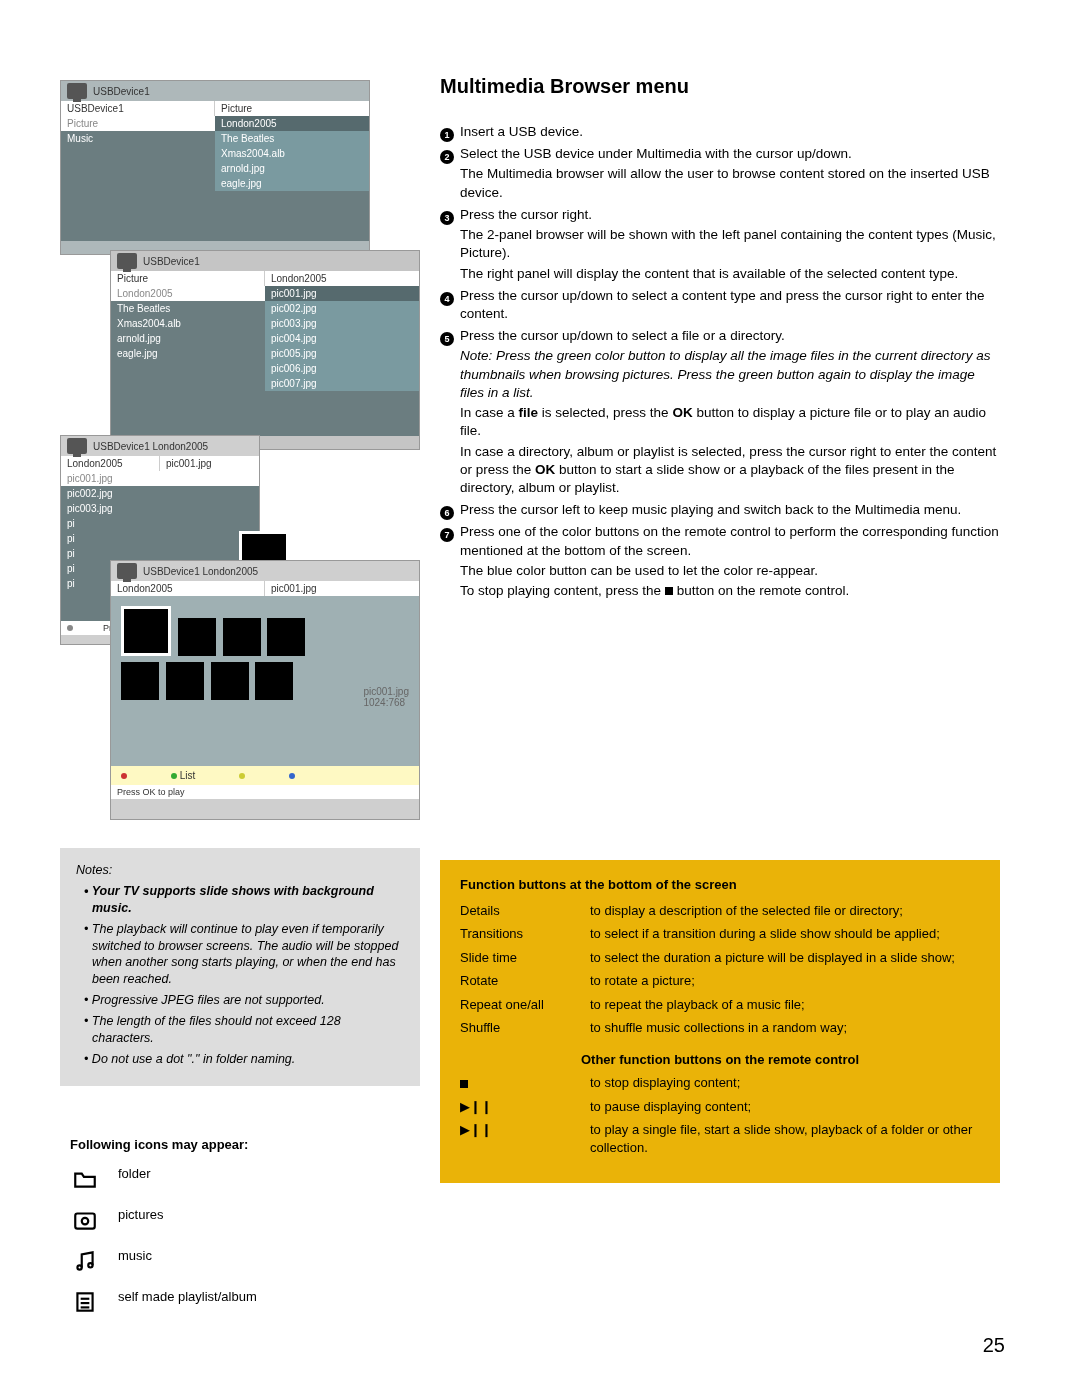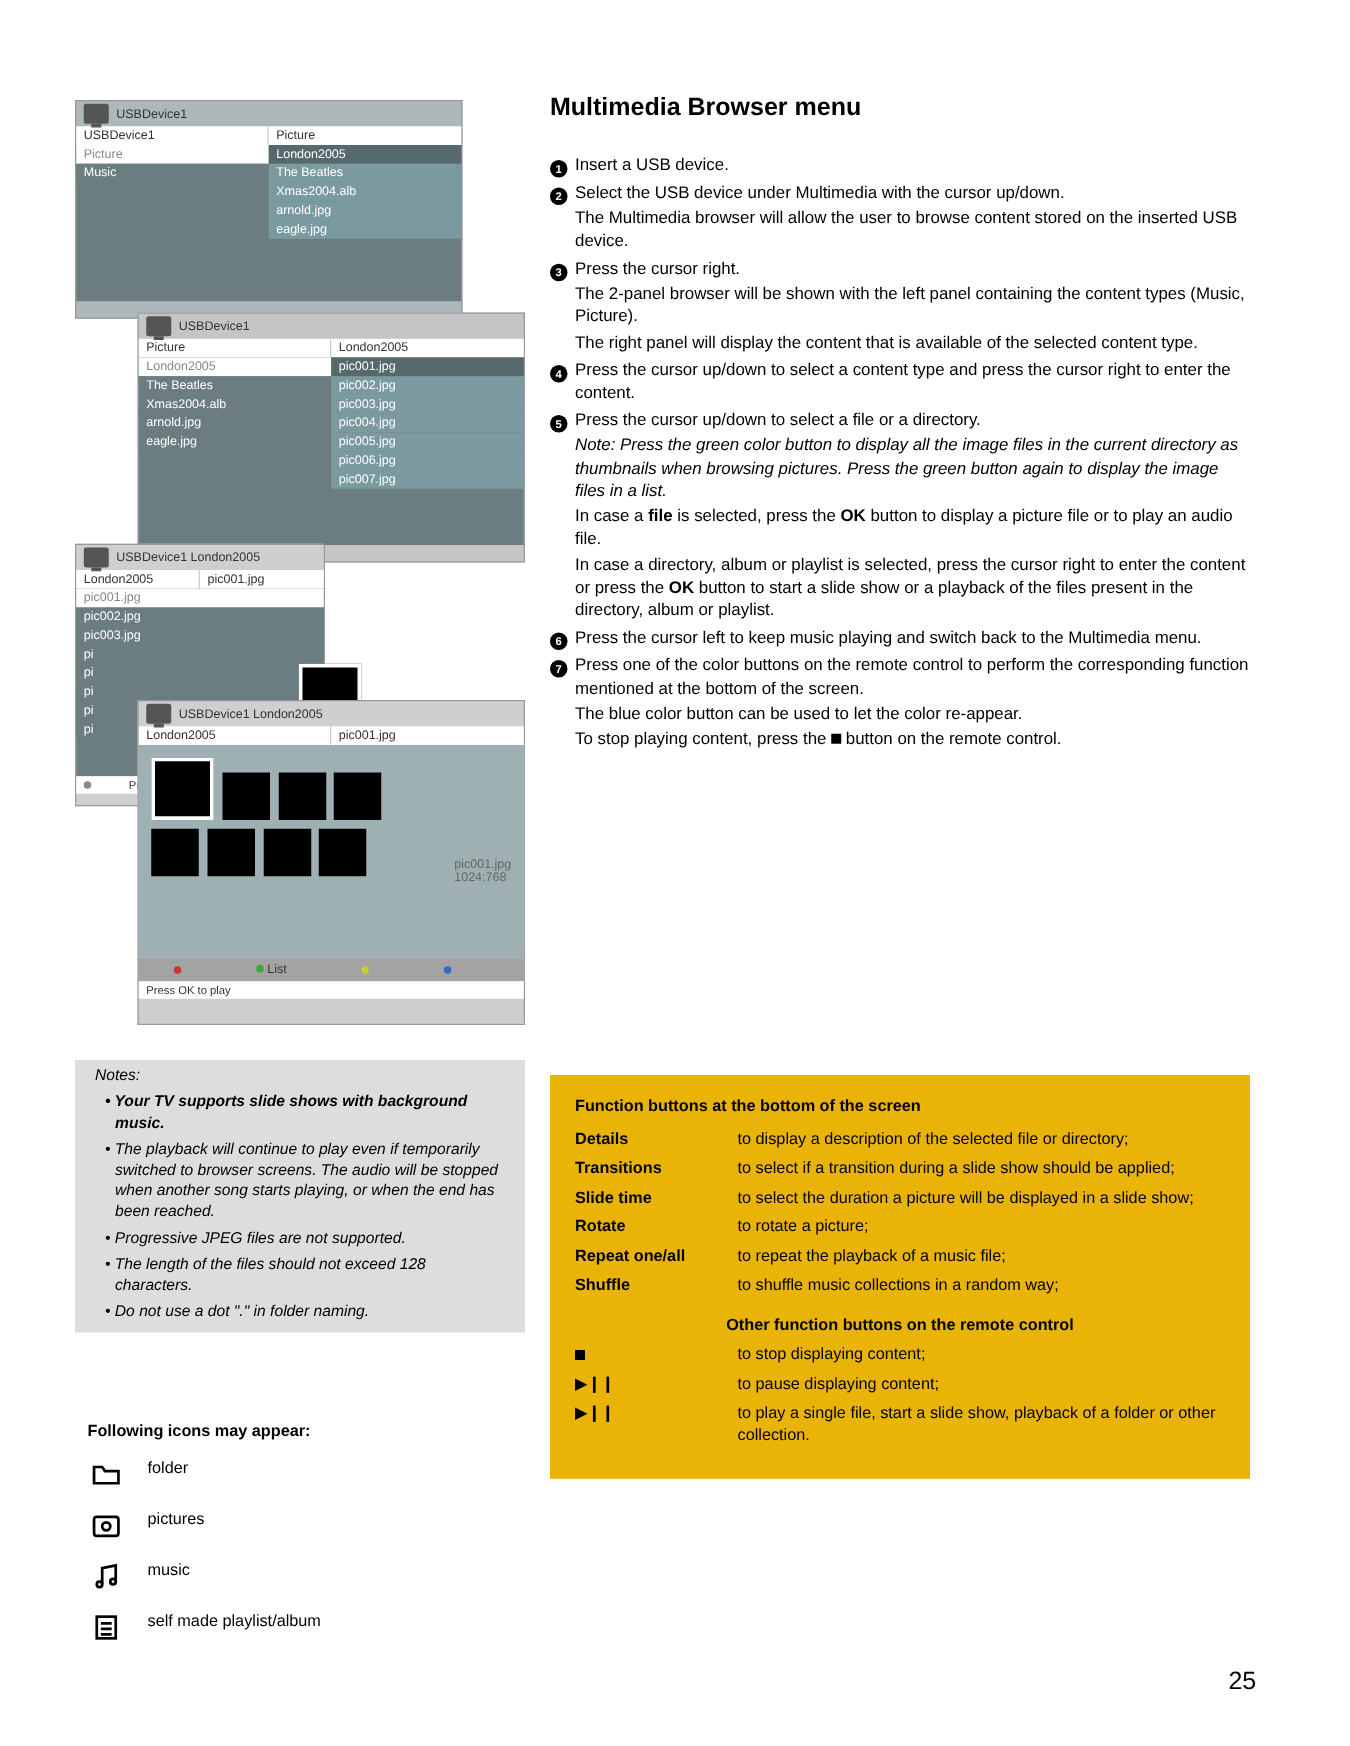--- a/index.html
+++ b/index.html
@@ -88,21 +88,21 @@
   #p3 .row{ background:#6b7d80; }
   #p3 .row.hl{ background:#fff; color:#888;}
   #p3 .preview { position:absolute; right:-30px; top:95px; width:50px; height:45px; background:#000; border:3px solid #fff;}
 
   
   #p4 { left:50px; top:480px; width:310px; height:260px; background:#cfcfcf;}
   #p4 .thumb-area{ background:#9fb0b3; height:170px; padding:8px; position:relative;}
   .thumb{ width:38px; height:38px; background:#000; display:inline-block; margin:2px; border:2px solid transparent;}
   .thumb.sel{ border:3px solid #fff; width:50px; height:50px;}
   #p4 .meta{ position:absolute; right:10px; top:90px; font-size:10px; color:#666; text-align:left;}
-  #p4 .btnbar{ background:#a3a3a3; padding:4px 28px; font-size:10px; display:flex; gap:60px; align-items:center;}
+  #p4 .btnbar{ background:#fef9c3; padding:4px 10px; font-size:10px; display:flex; gap:44px; align-items:center;}
 
   
   h2.title { font-size: 20px; font-weight: bold; margin-bottom: 25px; }
   .steps { font-size: 13.5px; line-height: 1.35; }
   .step { display:flex; margin-bottom:4px; }
   .bnum {
     flex: 0 0 20px;
   }
   .circ {
     display:inline-flex; width:14px; height:14px; border-radius:50%;
@@ -118,32 +118,32 @@
   .func-box {
     position:absolute;
     left:440px; top:860px;
     width:560px;
     background:#eab308;
     padding:16px 20px 20px 20px;
     font-size:13px; line-height:1.35;
   }
   .func-box .hdr-b { font-weight:bold; margin-bottom:8px;}
   .func-row{ display:flex; margin-bottom:6px;}
-  .func-row .lbl{ width:130px; font-weight:bold;}
+  .func-row .lbl{ width:130px; font-weight:normal;}
   .func-row .lbl.sym{ font-weight:normal;}
   .func-row .desc{ flex:1;}
   .subhdr{ font-weight:bold; margin:14px 0 6px 0;text-align:center;}
 
   
   .notes-box{
     position:absolute;
     left:60px; top:848px;
     width:360px;
     background:#ddd;
-    padding:4px 16px;
+    padding:14px 16px;
     font-size:12.5px; font-style:italic; line-height:1.35;
   }
   .notes-box .nb-hdr{ font-style:italic; margin-bottom:4px;}
   .notes-box ul{ list-style:none; padding-left:8px;}
   .notes-box li{ margin-bottom:4px; text-indent:-8px; padding-left:8px;}
   .notes-box li::before{ content:"• ";}
   .notes-box .b{ font-weight:bold; font-style:italic;}
 
   
   .icons-sec{

